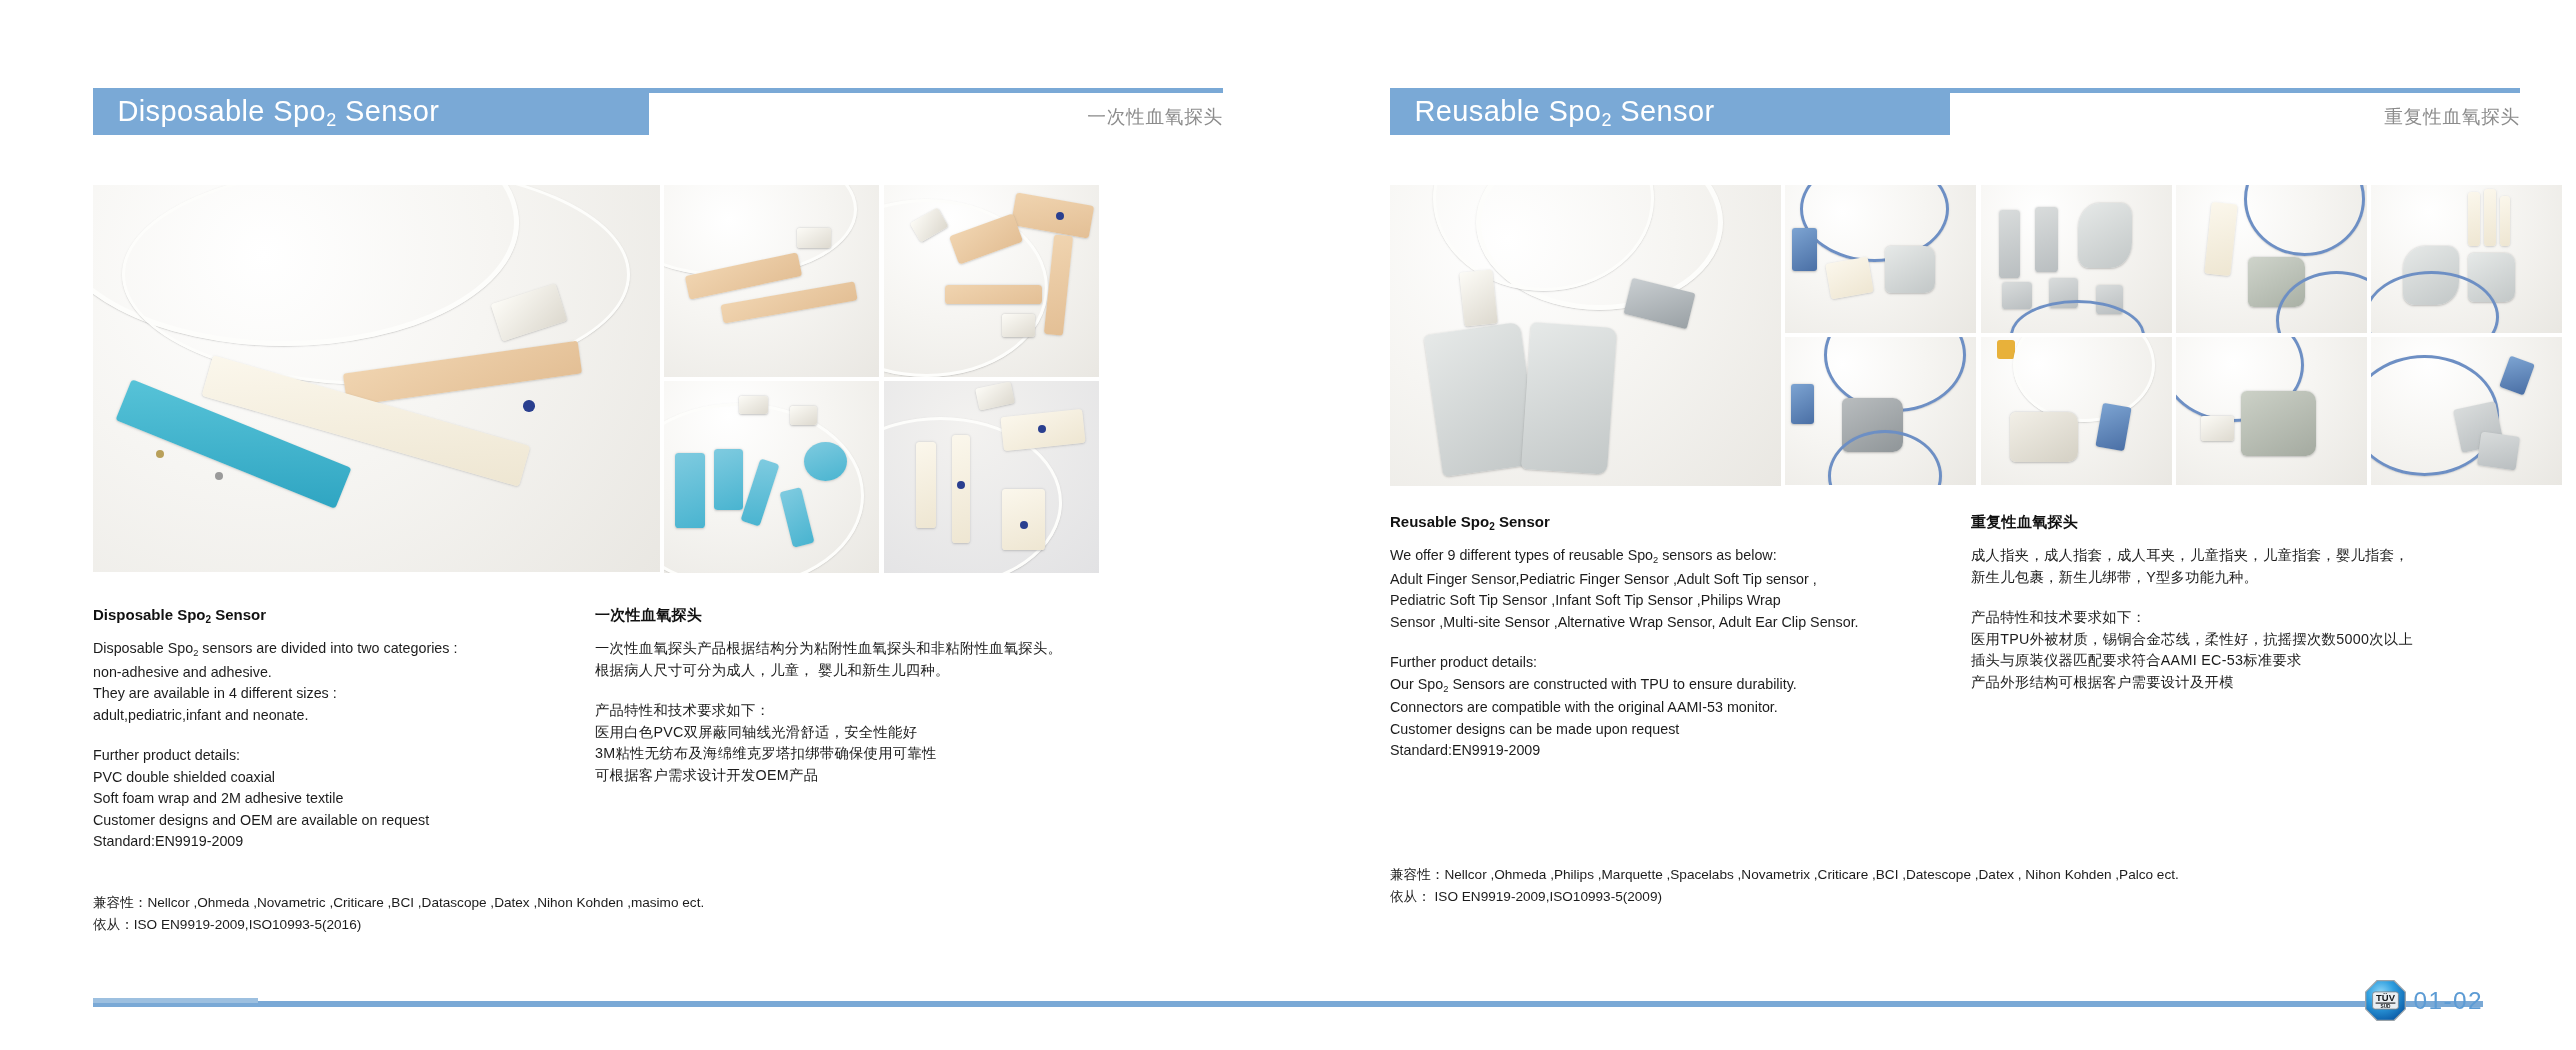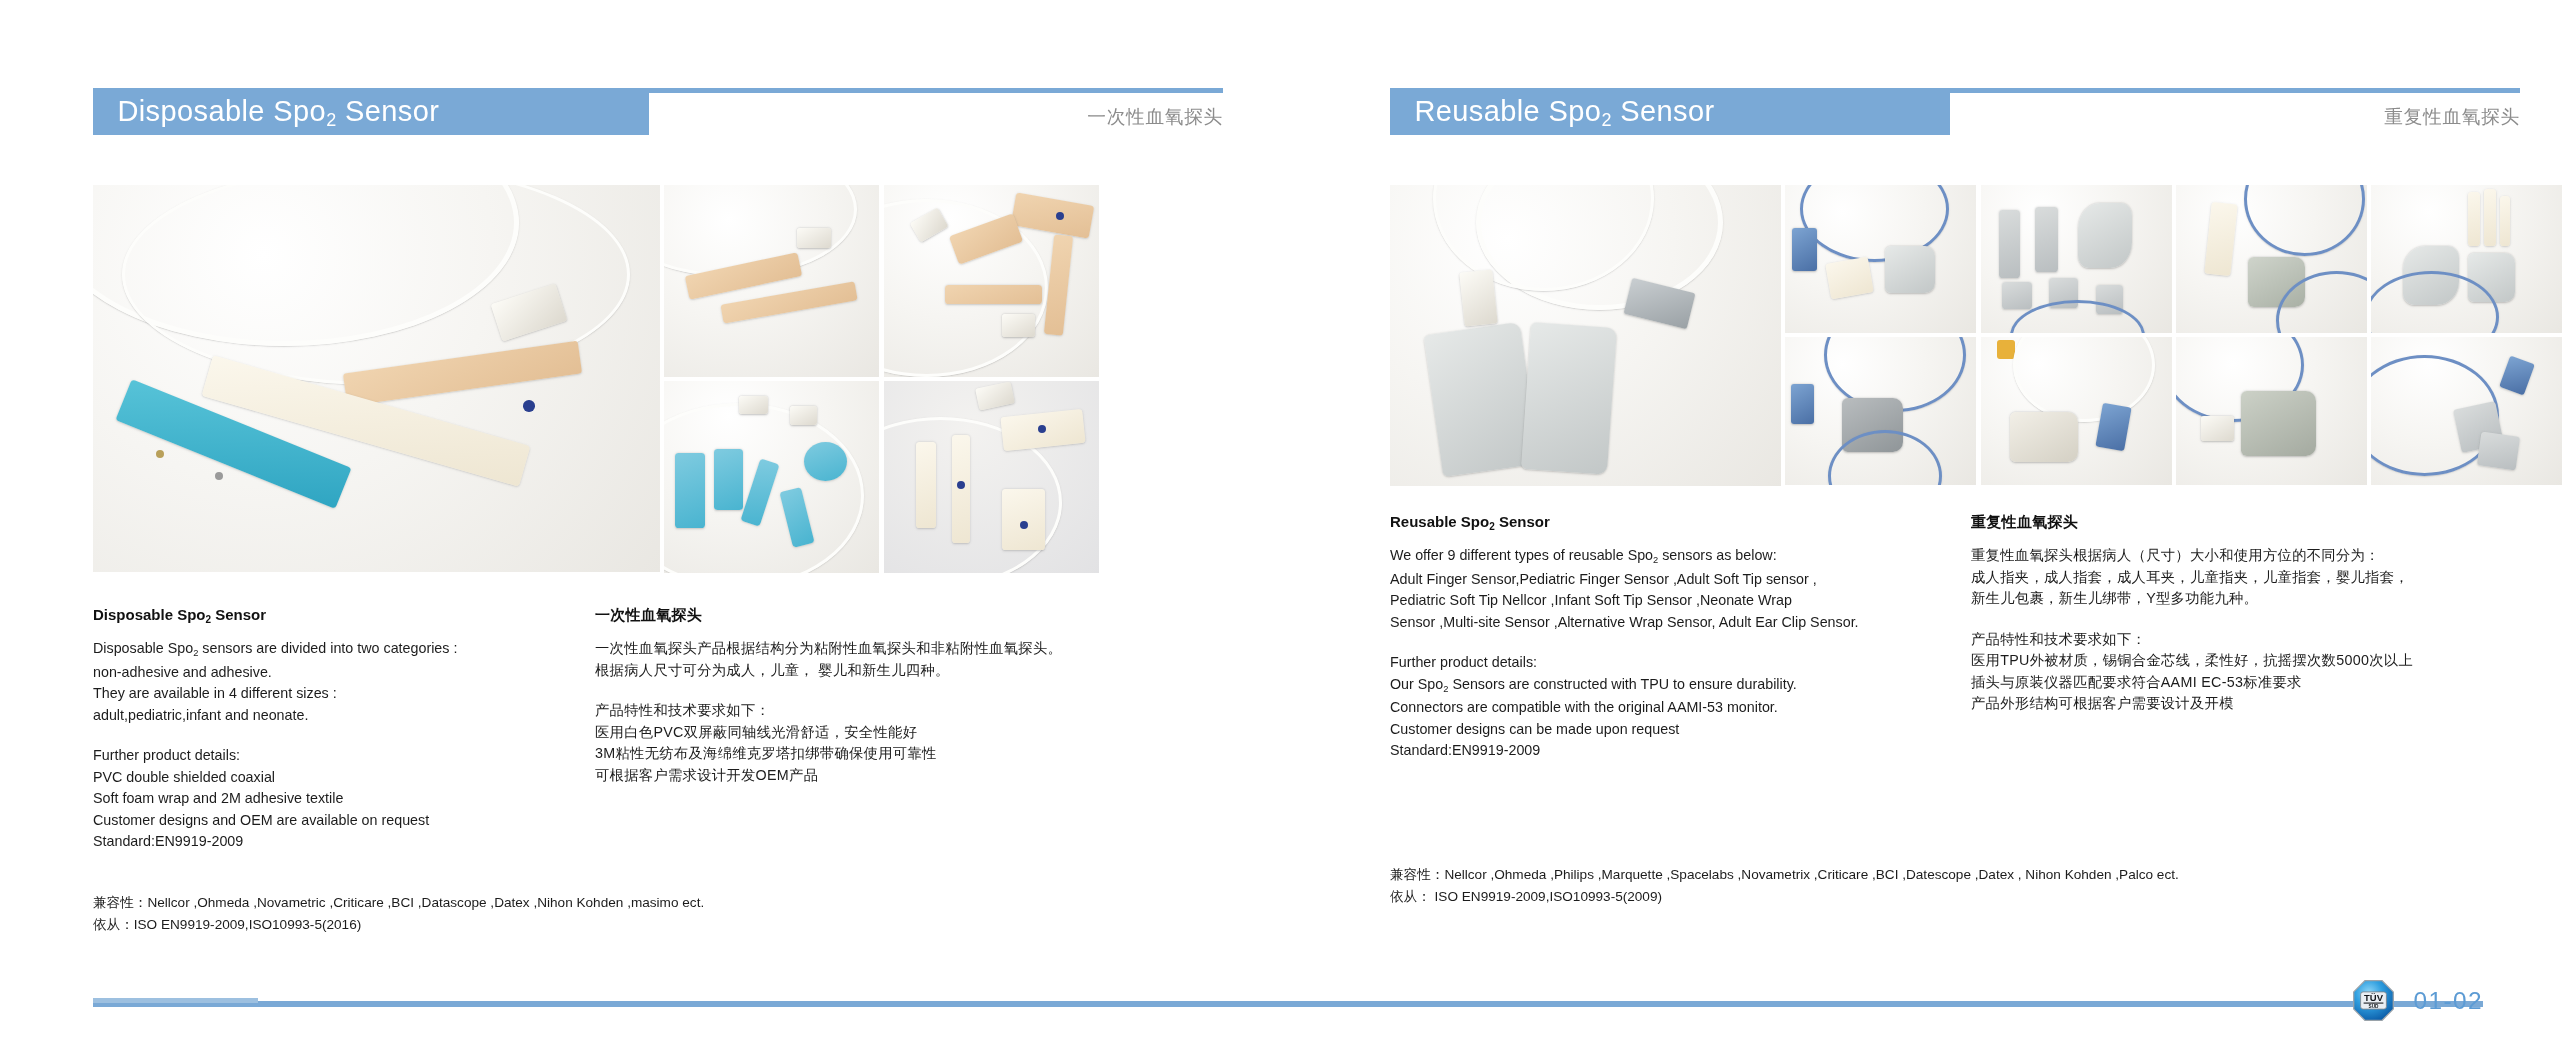--- a/index.html
+++ b/index.html
@@ -96,21 +96,21 @@
   .footer-rule {
     position:absolute; left:93px; right:93px; bottom:44px;
     height:5.7px; background:#7aa9d6;
   }
   .footer-rule::before {
     content:""; position:absolute; left:0; top:-2.9px;
     width:165px; height:4.3px; background:#9dc0e0;
   }
   .page-num {
     position:absolute; right:93px; bottom:29px;
-    display:flex; align-items:center; gap:19px;
+    display:flex; align-items:center; gap:7px;
   }
   .page-num-text { font-size:24.4px; color:#5c9bd4; letter-spacing:1.4px; }
   .tuv { width:43px; height:43px; position:relative; }
 </style>
 </head>
 <body>
 
 <div class="page page-left">
 
   <div class="header">
@@ -301,32 +301,31 @@
           <div class="strip strip-grey" style="left:108px; top:97px; width:39px; height:34px; transform:rotate(8deg);"></div>
         </div>
       </div>
     </div>
   </div>
 
   <div class="text-block" style="left:93px; top:513px; width:545px;">
     <div class="sec-title"><span>Reusable Spo</span><sub>2</sub><span> Sensor</span></div>
     <p class="para"><span>We offer 9 different types of reusable Spo</span><sub>2</sub><span> sensors as below:</span></p>
     <p class="para">Adult Finger Sensor,Pediatric Finger Sensor ,Adult Soft Tip sensor ,</p>
-    <p class="para">Pediatric Soft Tip Nellcor ,Infant Soft Tip Sensor ,Neonate Wrap</p>
+    <p class="para">Pediatric Soft Tip Sensor ,Infant Soft Tip Sensor ,Philips Wrap</p>
     <p class="para">Sensor ,Multi-site Sensor ,Alternative Wrap Sensor, Adult Ear Clip Sensor.</p>
     <p class="para gap">Further product details:</p>
     <p class="para"><span>Our Spo</span><sub>2</sub><span> Sensors are constructed with TPU to ensure durability.</span></p>
     <p class="para">Connectors are compatible with the original AAMI-53 monitor.</p>
     <p class="para">Customer designs can be made upon request</p>
     <p class="para">Standard:EN9919-2009</p>
   </div>
 
   <div class="text-block cn" style="left:674px; top:513px; width:574px;">
     <div class="sec-title">重复性血氧探头</div>
-    <p class="para">重复性血氧探头根据病人（尺寸）大小和使用方位的不同分为：</p>
     <p class="para">成人指夹，成人指套，成人耳夹，儿童指夹，儿童指套，婴儿指套，</p>
     <p class="para">新生儿包裹，新生儿绑带，Y型多功能九种。</p>
     <p class="para gap">产品特性和技术要求如下：</p>
     <p class="para">医用TPU外被材质，锡铜合金芯线，柔性好，抗摇摆次数5000次以上</p>
     <p class="para">插头与原装仪器匹配要求符合AAMI EC-53标准要求</p>
     <p class="para">产品外形结构可根据客户需要设计及开模</p>
   </div>
 
   <div class="compat" style="left:93px; top:864px; width:1162px;">
     <div>兼容性：Nellcor ,Ohmeda ,Philips ,Marquette ,Spacelabs ,Novametrix ,Criticare ,BCI ,Datescope ,Datex , Nihon Kohden ,Palco ect.</div>

